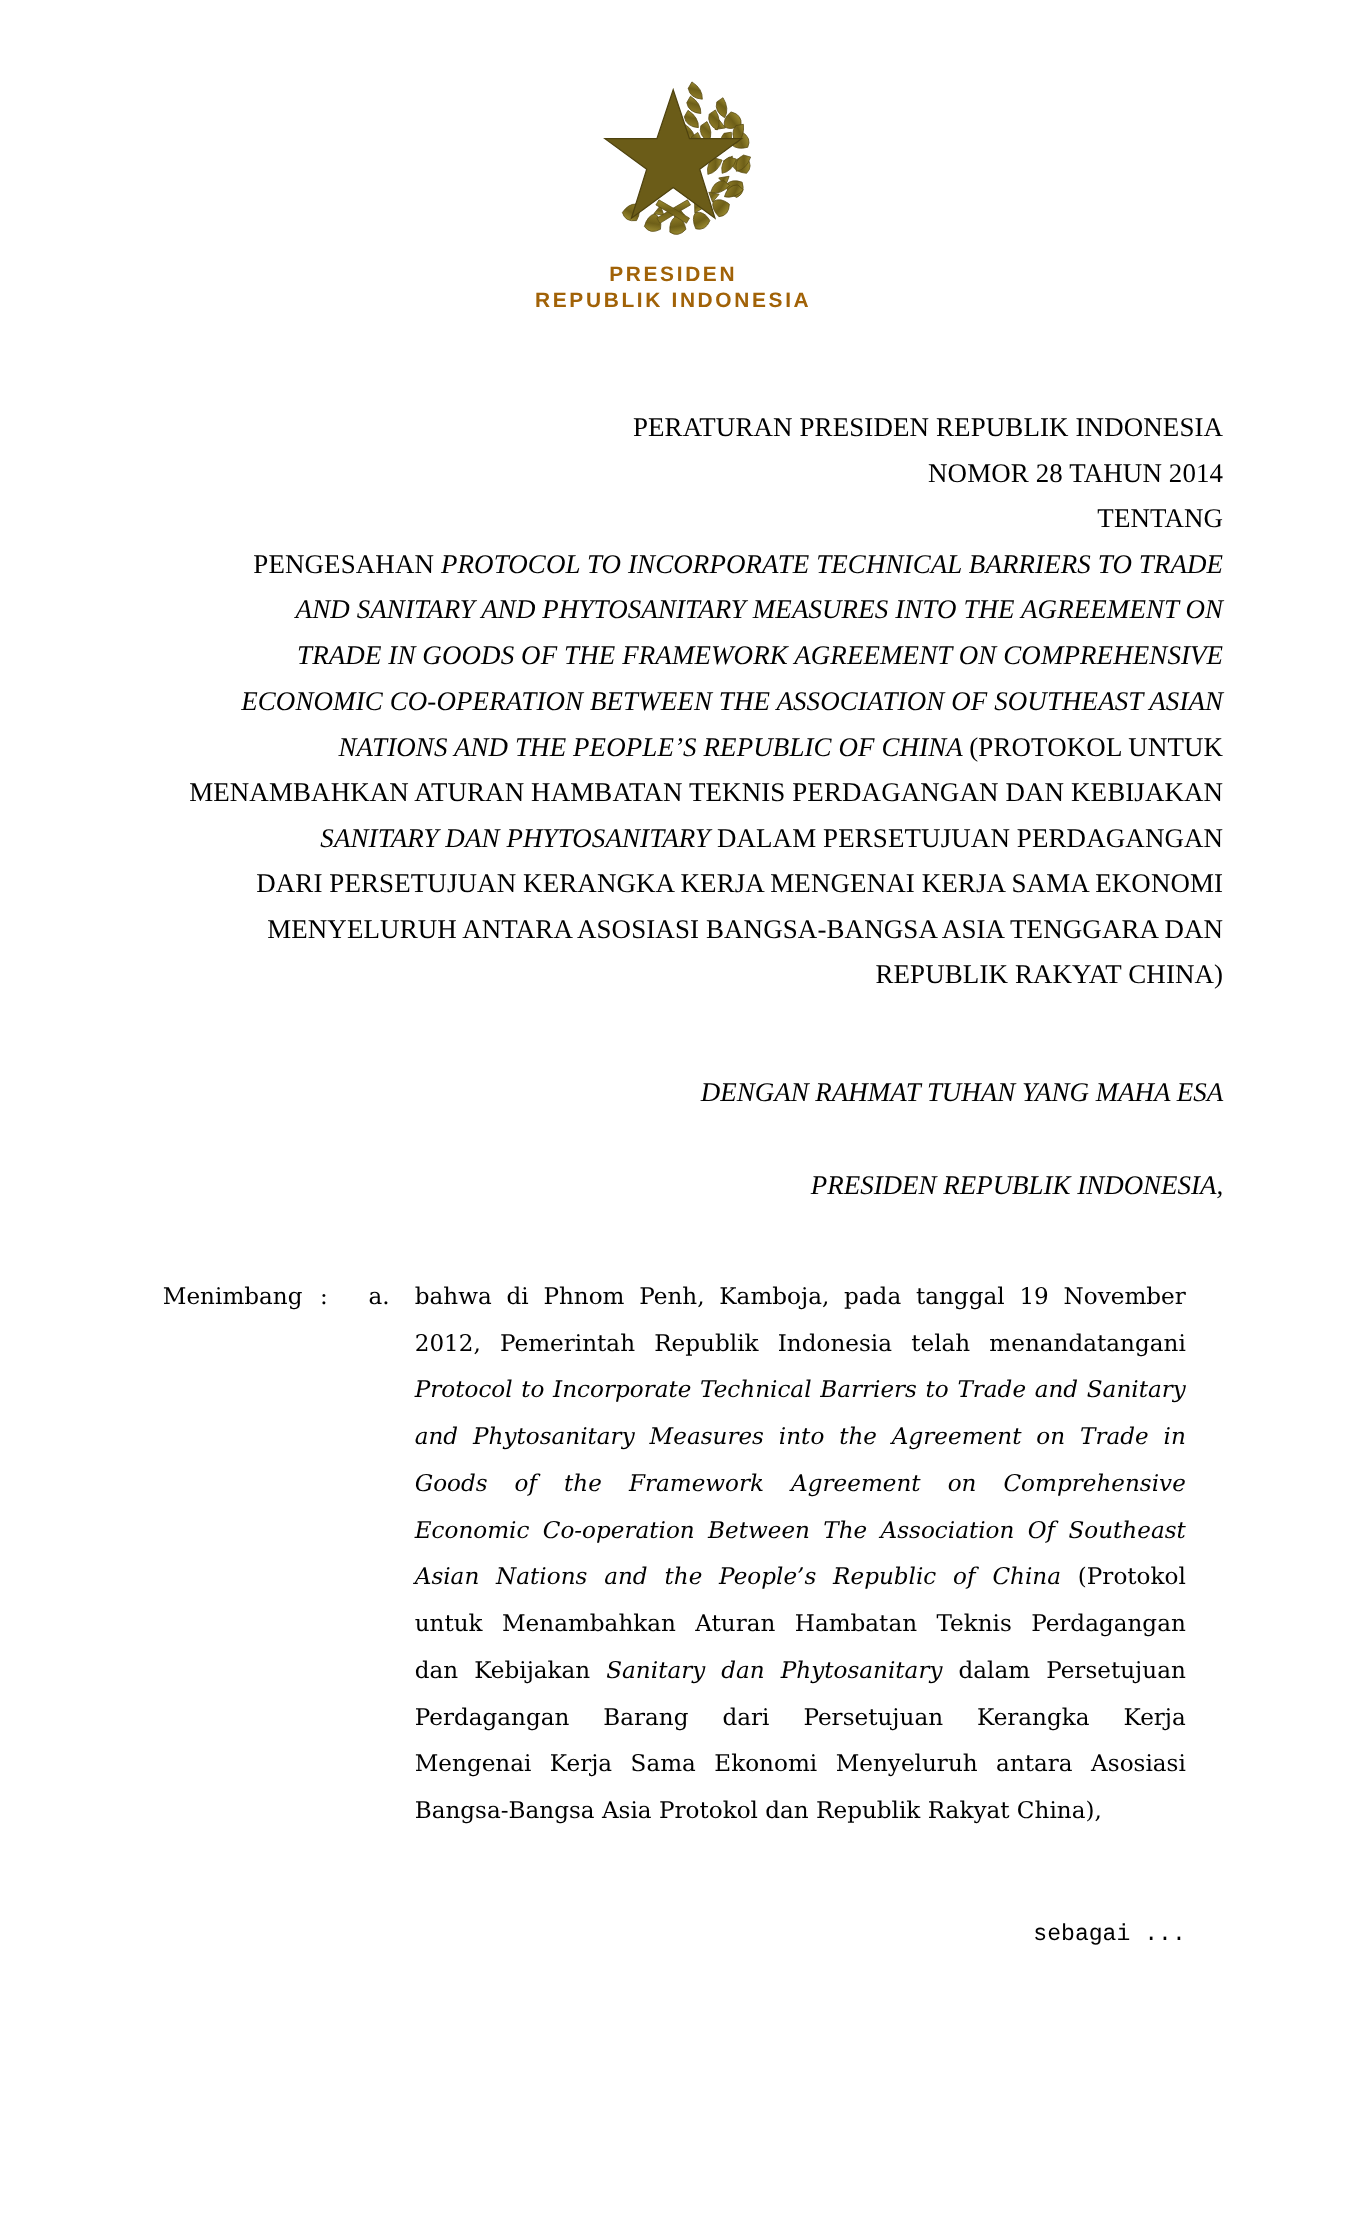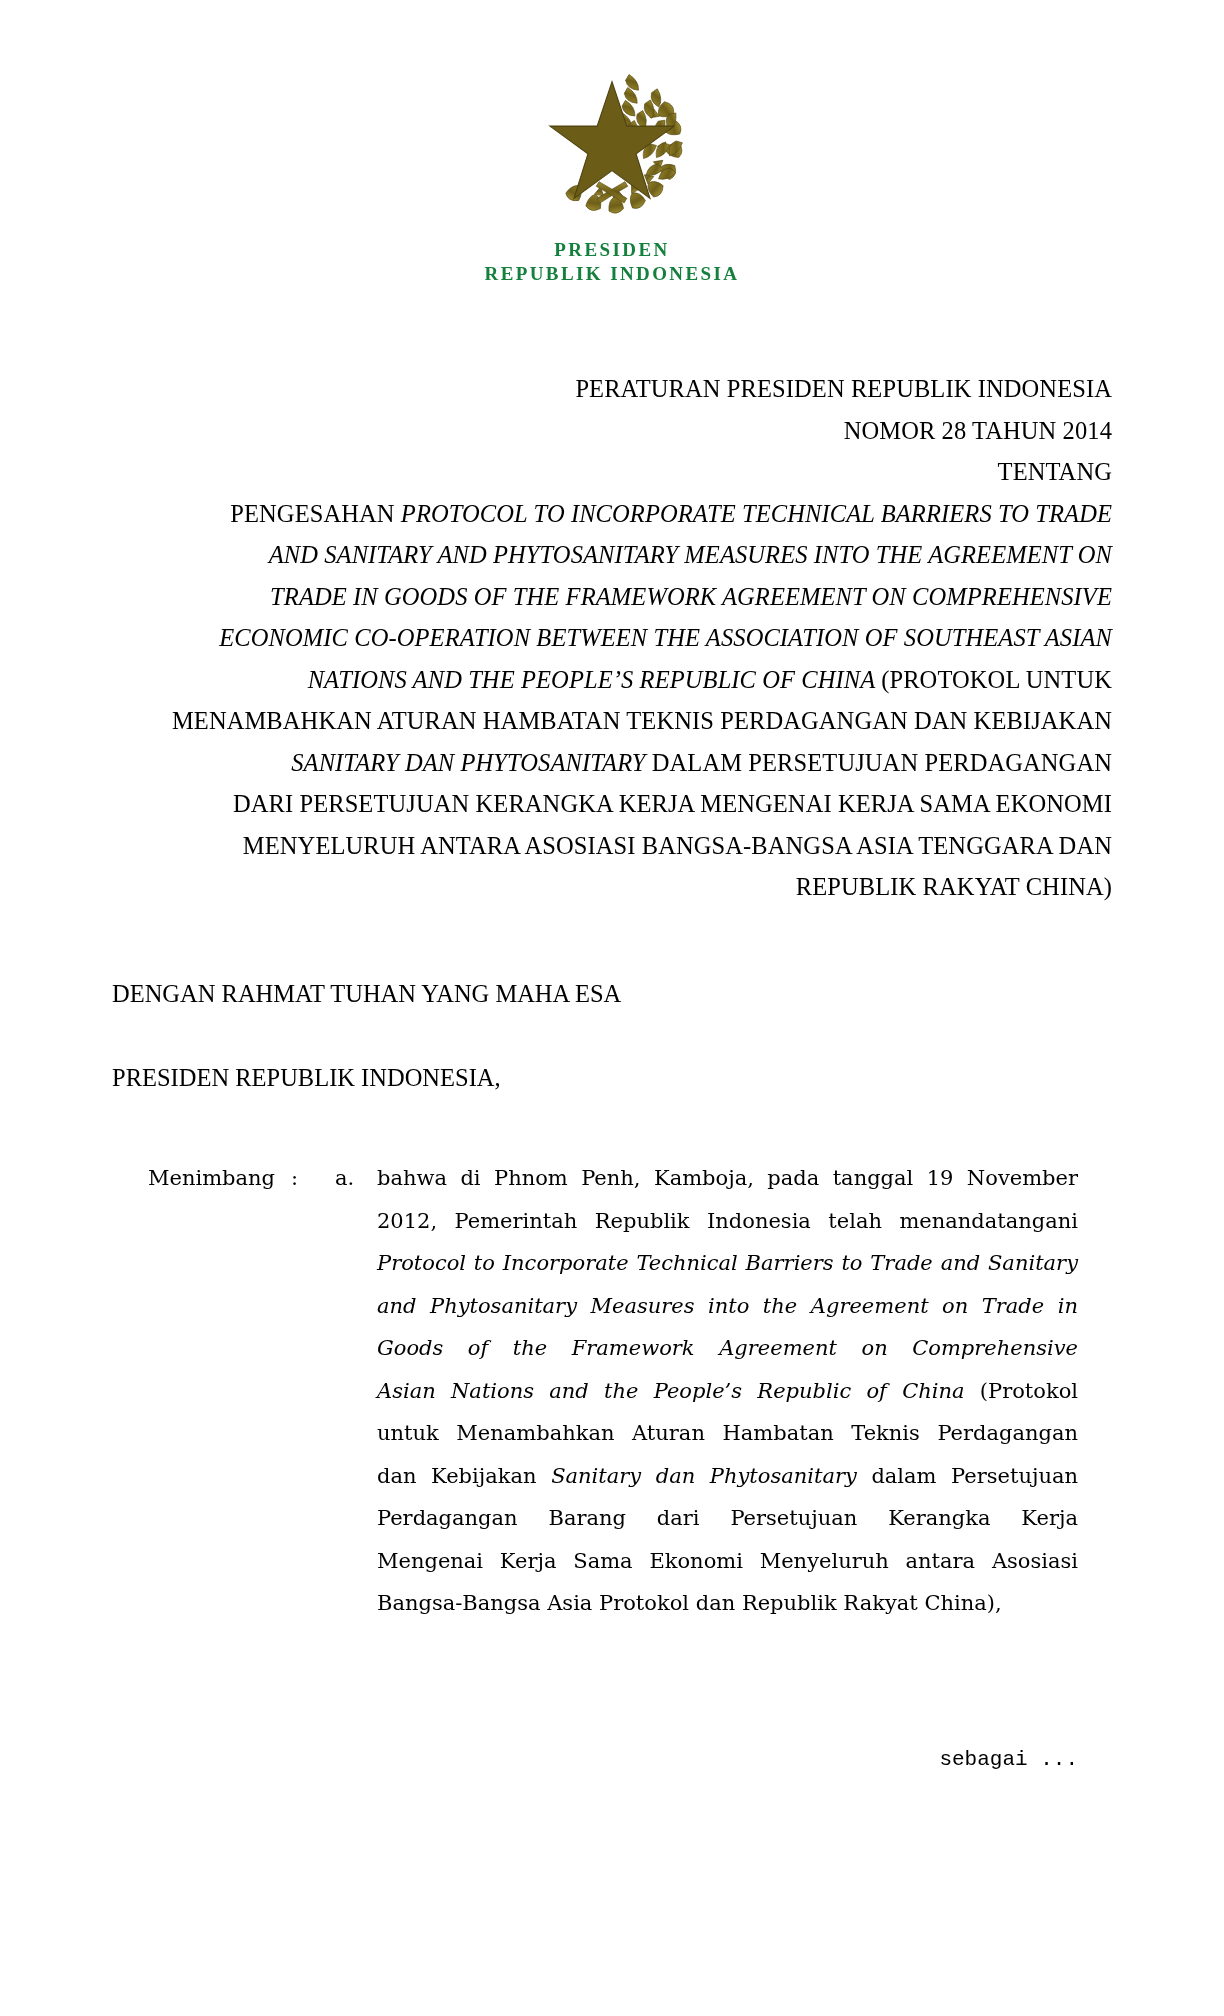--- a/index.html
+++ b/index.html
@@ -32,25 +32,25 @@
   }
   .emblem-svg {
     display: block;
     margin: 0 auto;
     width: 190px;
     height: 176px;
   }
   .emblem-caption {
     margin-top: 10px;
     line-height: 1.28;
-    font-family: Liberation Serif, serif;
+    font-family: Liberation Sans, sans-serif;
     font-size: 19px;
     font-weight: bold;
     letter-spacing: 2.4px;
-    color: #15803d;
+    color: #a16207;
   }
   .emblem-caption .l1 { display: block; }
   .emblem-caption .l2 { display: block; }
 
   
   .title-block {
     position: absolute;
     top: 368px;
     left: 112px;
     width: 1000px;
@@ -60,24 +60,25 @@
     line-height: 41.5px;
     letter-spacing: 0.1px;
   }
   .title-block .ln { display: block; white-space: nowrap; }
   .title-block i { }
 
   .title-sub {
     position: absolute;
     left: 112px;
     width: 1000px;
-    text-align: left;
+    text-align: right;
     font-family: "Liberation Serif", "DejaVu Serif", serif;
     font-size: 24.5px;
     line-height: 41.5px;
+    font-style: italic;
   }
   .rahmat { top: 973px; }
   .presiden-line { top: 1057px; }
 
   
   .body-block {
     position: absolute;
     top: 1157px;
     left: 148px;
     width: 930px;
@@ -259,20 +260,21 @@
     <div class="body-row">
       <div class="lbl-menimbang">Menimbang</div>
       <div class="lbl-colon">:</div>
       <div class="lbl-letter">a.</div>
       <div class="body-para">
         <span class="pline"><span>bahwa di Phnom Penh, Kamboja, pada tanggal 19 November</span></span>
         <span class="pline"><span>2012, Pemerintah Republik Indonesia telah menandatangani</span></span>
         <span class="pline"><i>Protocol to Incorporate Technical Barriers to Trade and Sanitary</i></span>
         <span class="pline"><i>and Phytosanitary Measures into the Agreement on Trade in</i></span>
         <span class="pline"><i>Goods of the Framework Agreement on Comprehensive</i></span>
+        <span class="pline"><i>Economic Co-operation Between The Association  Of Southeast</i></span>
         <span class="pline"><i>Asian Nations and the People’s Republic of China </i><span>(Protokol</span></span>
         <span class="pline"><span>untuk Menambahkan Aturan Hambatan Teknis Perdagangan</span></span>
         <span class="pline"><span>dan Kebijakan </span><i>Sanitary dan Phytosanitary </i><span>dalam Persetujuan</span></span>
         <span class="pline"><span>Perdagangan Barang dari Persetujuan Kerangka Kerja</span></span>
         <span class="pline"><span>Mengenai Kerja Sama Ekonomi Menyeluruh antara Asosiasi</span></span>
         <span class="pline last"><span>Bangsa-Bangsa Asia Protokol dan Republik Rakyat China),</span></span>
       </div>
     </div>
   </div>
 

